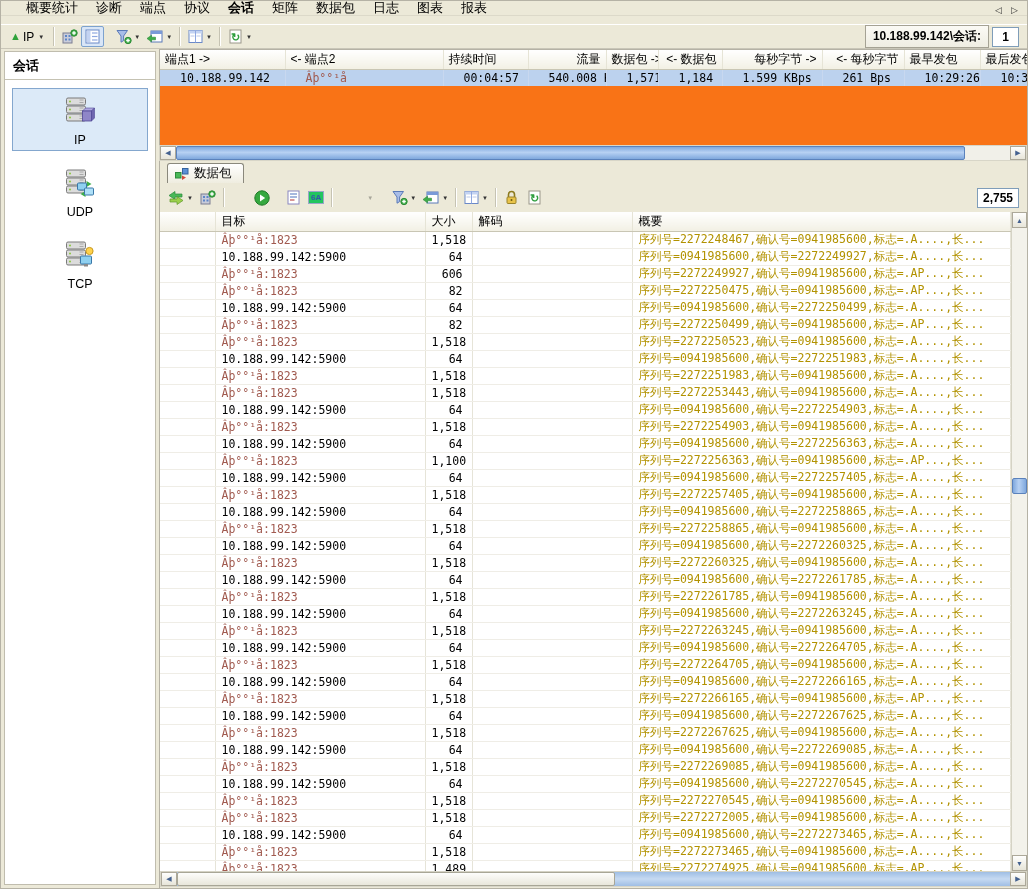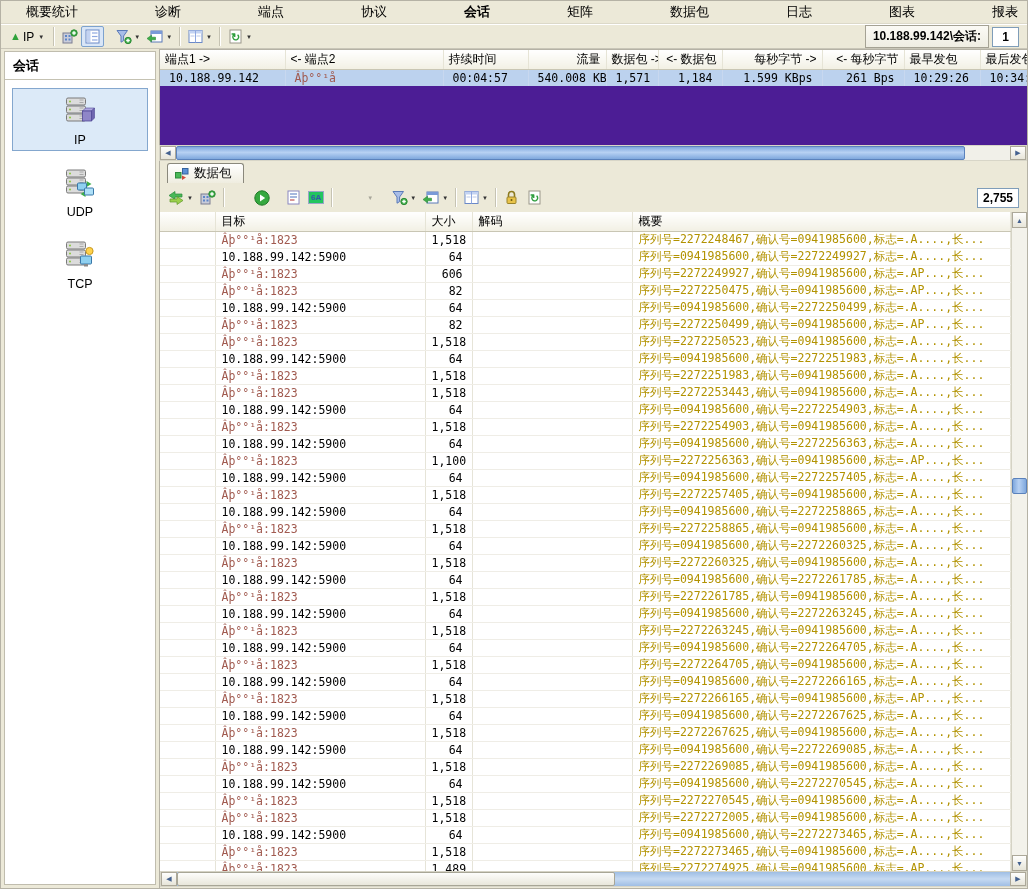--- a/index.html
+++ b/index.html
@@ -1,22 +1,22 @@
 <!DOCTYPE html>
 <html><head>
 <meta charset="utf-8">
 <style>
   html,body{margin:0;padding:0;}
   .window{position:relative;width:1028px;height:889px;background:#ECE9D8;overflow:hidden;
           font-family:"Liberation Sans",sans-serif;color:#000;box-sizing:border-box;border:1px solid #B5B2A5;}
   *{box-sizing:border-box;}
 
   
-  .menubar{position:absolute;left:0;top:0;right:0;height:23px;display:flex;align-items:center;
-           padding-left:16px;border-bottom:1px solid #DCD9C9;justify-content:space-between;}
+  .menubar{position:absolute;left:0;top:0;right:0;height:15px;display:flex;align-items:center;
+           padding-left:16px;border-bottom:1px solid #DCD9C9;}
   .menu-item{font-size:13px;padding:2px 9px;white-space:nowrap;}
   .menu-item.active{font-weight:bold;}
   .nav-arrows{position:absolute;top:3px;right:6px;display:flex;gap:3px;}
   .navbtn{width:13px;height:13px;font-size:9px;line-height:13px;text-align:center;color:#333;}
 
   
   .toolbar{position:absolute;left:0;top:23px;right:0;height:25px;border-top:1px solid #FFFFFF;
            border-bottom:1px solid #C9C6B8;display:flex;align-items:center;padding:0 4px;}
   .tbtn{height:21px;min-width:22px;display:inline-flex;align-items:center;justify-content:center;
         padding:0 2px;border:1px solid transparent;border-radius:2px;}
@@ -42,28 +42,28 @@
   
   .sidebar{position:absolute;left:3px;top:50px;width:152px;bottom:3px;background:#fff;
            border:1px solid #C0BDAE;}
   .side-title{font-size:13px;font-weight:bold;padding:5px 8px 4px;border-bottom:1px solid #C5C2B2;}
   .side-items{padding-top:8px;}
   .side-item{width:136px;margin:0 auto 9px;text-align:center;padding:5px 0 3px;border:1px solid transparent;}
   .side-item.selected{background:#DCEAF8;border-color:#84A7CE;}
   .side-item .lab{font-size:12.5px;margin-top:2px;}
 
   
-  .session-wrap{position:absolute;left:158px;top:48px;right:0;height:96px;background:#4c1d95;
+  .session-wrap{position:absolute;left:158px;top:48px;right:0;height:96px;background:#f97316;
                 border-top:1px solid #B5B2A5;border-left:1px solid #B5B2A5;overflow:hidden;}
   table.stable{border-collapse:collapse;table-layout:fixed;width:880px;}
   .stable th{height:19px;font-weight:normal;font-size:12px;text-align:left;padding:0 5px;white-space:nowrap;
              background:linear-gradient(#FFFFFF,#F2F0E4);border-right:1px solid #E6E4D6;
              border-bottom:1px solid #C9C6B4;overflow:hidden;}
   .stable th.r{text-align:right;}
-  .stable td{height:17px;font-family:"DejaVu Sans Mono",monospace;font-size:11.5px;padding:0 9px;
+  .stable td{height:17px;font-family:"DejaVu Sans Mono",monospace;font-size:11.5px;padding:0 20px;
              white-space:nowrap;background:#BCD2EE;border-right:1px solid #C8D8EF;overflow:hidden;}
   .stable td.r{text-align:right;}
   .maroon{color:#A15A4F;}
 
   
   .hscroll{display:flex;align-items:stretch;background:#F1F0E9;border:1px solid #D8D6C8;}
   .hs1{position:absolute;left:158px;top:144px;right:0;height:16px;}
   .sbtn{width:16px;display:inline-flex;align-items:center;justify-content:center;font-size:7px;color:#44618F;
         background:linear-gradient(#FEFEFD,#E7E5D9);border:1px solid #ACA899;flex:none;}
   .sthumb-blue{flex:1;background:linear-gradient(180deg,#7FA8DD,#B7D1F3 45%,#7FA8DD);

